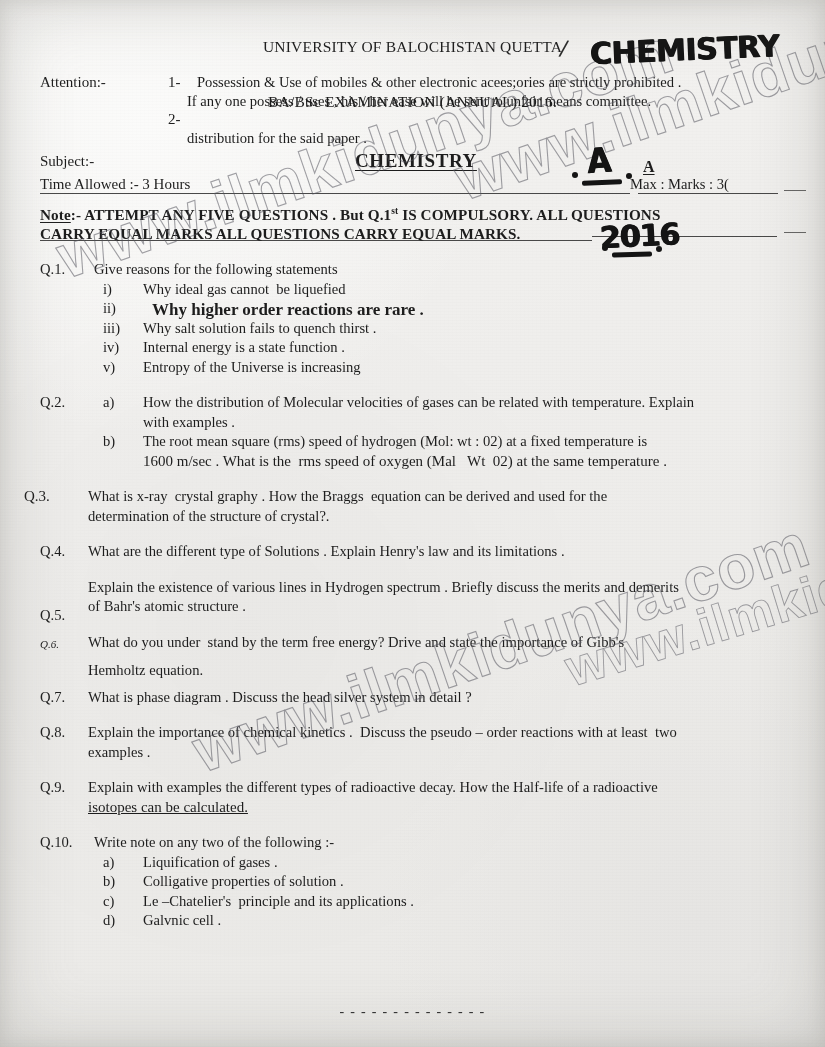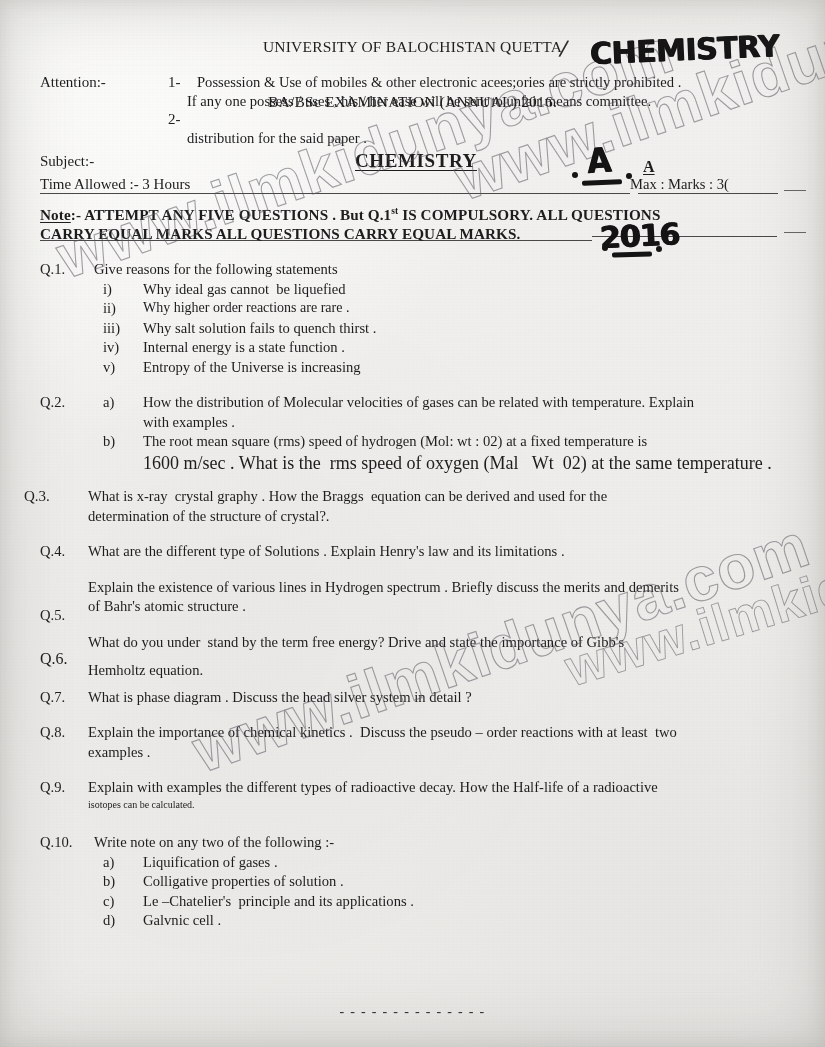--- a/index.html
+++ b/index.html
@@ -261,69 +261,69 @@
     <div class="rule r5"></div>
     <div class="rule rule-thin r6"></div>
 
     <div id="questions">
         <div class="qwrap" style="left: 0px; top: 261px;">
           <div class="ln" style="left: 40px; top: 0px; font-size: 14.6px;">Q.1.</div>
           <div class="ln" style="left: 94px; top: 0px; font-size: 14.6px;">Give reasons for the following statements</div>
           <div class="ln" style="left: 103px; top: 19.5px; font-size: 14.6px;">i)</div>
           <div class="ln" style="left: 143px; top: 19.5px; font-size: 14.6px;">Why ideal gas cannot  be liquefied</div>
           <div class="ln" style="left: 103px; top: 39px; font-size: 14.6px;">ii)</div>
-          <div class="ln" style="left: 143px; top: 39px; font-size: 14px;">Why higher order reactions are rare .</div>
+          <div class="ln" style="left: 152px; top: 39px; font-size: 17px; font-weight: bold;">Why higher order reactions are rare .</div>
           <div class="ln" style="left: 103px; top: 58.5px; font-size: 14.6px;">iii)</div>
           <div class="ln" style="left: 143px; top: 58.5px; font-size: 14.6px;">Why salt solution fails to quench thirst .</div>
           <div class="ln" style="left: 103px; top: 78px; font-size: 14.6px;">iv)</div>
           <div class="ln" style="left: 143px; top: 78px; font-size: 14.6px;">Internal energy is a state function .</div>
           <div class="ln" style="left: 103px; top: 97.5px; font-size: 14.6px;">v)</div>
           <div class="ln" style="left: 143px; top: 97.5px; font-size: 14.6px;">Entropy of the Universe is increasing</div>
         </div>
         <div class="qwrap" style="left: 0px; top: 394px;">
           <div class="ln" style="left: 40px; top: 0px; font-size: 14.6px;">Q.2.</div>
           <div class="ln" style="left: 103px; top: 0px; font-size: 14.6px;">a)</div>
           <div class="ln" style="left: 143px; top: 0px; font-size: 14.6px;">How the distribution of Molecular velocities of gases can be related with temperature. Explain</div>
           <div class="ln" style="left: 143px; top: 19.5px; font-size: 14.6px;">with examples .</div>
           <div class="ln" style="left: 103px; top: 39px; font-size: 14.6px;">b)</div>
           <div class="ln" style="left: 143px; top: 39px; font-size: 14.6px;">The root mean square (rms) speed of hydrogen (Mol: wt : 02) at a fixed temperature is</div>
-          <div class="ln" style="left: 143px; top: 58.5px; font-size: 18px;">1600 m/sec . What is the  rms speed of oxygen (Mal   Wt  02) at the same temperature .</div>
+          <div class="ln" style="left: 143px; top: 58.5px; font-size: 15px;">1600 m/sec . What is the  rms speed of oxygen (Mal   Wt  02) at the same temperature .</div>
         </div>
         <div class="qwrap" style="left: 0px; top: 488px;">
           <div class="ln" style="left: 24px; top: 0px; font-size: 15px;">Q.3.</div>
           <div class="ln" style="left: 88px; top: 0px; font-size: 14.6px;">What is x-ray  crystal graphy . How the Braggs  equation can be derived and used for the</div>
           <div class="ln" style="left: 88px; top: 19.5px; font-size: 14.6px;">determination of the structure of crystal?.</div>
         </div>
         <div class="qwrap" style="left: 0px; top: 543px;">
           <div class="ln" style="left: 40px; top: 0px; font-size: 14.6px;">Q.4.</div>
           <div class="ln" style="left: 88px; top: 0px; font-size: 14.6px;">What are the different type of Solutions . Explain Henry's law and its limitations .</div>
         </div>
         <div class="qwrap" style="left: 0px; top: 578.5px;">
           <div class="ln" style="left: 40px; top: 0px; font-size: 14.6px; margin-top: 28px;">Q.5.</div>
           <div class="ln" style="left: 88px; top: 0px; font-size: 14.6px;">Explain the existence of various lines in Hydrogen spectrum . Briefly discuss the merits and demerits</div>
           <div class="ln" style="left: 88px; top: 19.5px; font-size: 14.6px;">of Bahr's atomic structure .</div>
         </div>
         <div class="qwrap" style="left: 0px; top: 633.5px;">
-          <div class="ln" style="left: 40px; top: 16px; font-size: 16px;">Q.6.</div>
+          <div class="ln" style="left: 40px; top: 4px; font-size: 11px; font-style: italic;">Q.6.</div>
           <div class="ln" style="left: 88px; top: 0px; font-size: 14.6px;">What do you under  stand by the term free energy? Drive and state the importance of Gibb's</div>
           <div class="ln" style="left: 88px; top: 19.5px; font-size: 14.6px; margin-top: 9px;">Hemholtz equation.</div>
         </div>
         <div class="qwrap" style="left: 0px; top: 688.5px;">
           <div class="ln" style="left: 40px; top: 0px; font-size: 14.6px;">Q.7.</div>
           <div class="ln" style="left: 88px; top: 0px; font-size: 14.6px;">What is phase diagram . Discuss the head silver system in detail ?</div>
         </div>
         <div class="qwrap" style="left: 0px; top: 724px;">
           <div class="ln" style="left: 40px; top: 0px; font-size: 14.6px;">Q.8.</div>
           <div class="ln" style="left: 88px; top: 0px; font-size: 14.6px;">Explain the importance of chemical kinetics .  Discuss the pseudo – order reactions with at least  two</div>
           <div class="ln" style="left: 88px; top: 19.5px; font-size: 14.6px;">examples .</div>
         </div>
         <div class="qwrap" style="left: 0px; top: 779px;">
           <div class="ln" style="left: 40px; top: 0px; font-size: 14.6px;">Q.9.</div>
           <div class="ln" style="left: 88px; top: 0px; font-size: 14.6px;">Explain with examples the different types of radioactive decay. How the Half-life of a radioactive</div>
-          <div class="ln" style="left: 88px; top: 19.5px; font-size: 10px;">isotopes can be calculated.</div>
+          <div class="ln" style="left: 88px; top: 19.5px; font-size: 15px; text-decoration: underline;">isotopes can be calculated.</div>
         </div>
         <div class="qwrap" style="left: 0px; top: 834px;">
           <div class="ln" style="left: 40px; top: 0px; font-size: 14.6px;">Q.10.</div>
           <div class="ln" style="left: 94px; top: 0px; font-size: 14.6px;">Write note on any two of the following :-</div>
           <div class="ln" style="left: 103px; top: 19.5px; font-size: 14.6px;">a)</div>
           <div class="ln" style="left: 143px; top: 19.5px; font-size: 14.6px;">Liquification of gases .</div>
           <div class="ln" style="left: 103px; top: 39px; font-size: 14.6px;">b)</div>
           <div class="ln" style="left: 143px; top: 39px; font-size: 14.6px;">Colligative properties of solution .</div>
           <div class="ln" style="left: 103px; top: 58.5px; font-size: 14.6px;">c)</div>
           <div class="ln" style="left: 143px; top: 58.5px; font-size: 14.6px;">Le –Chatelier's  principle and its applications .</div>

